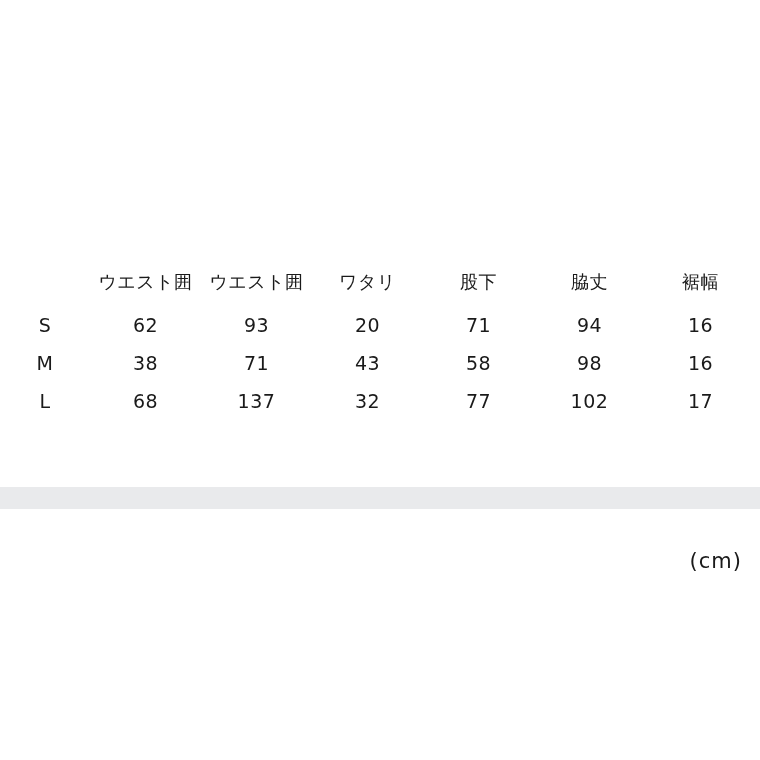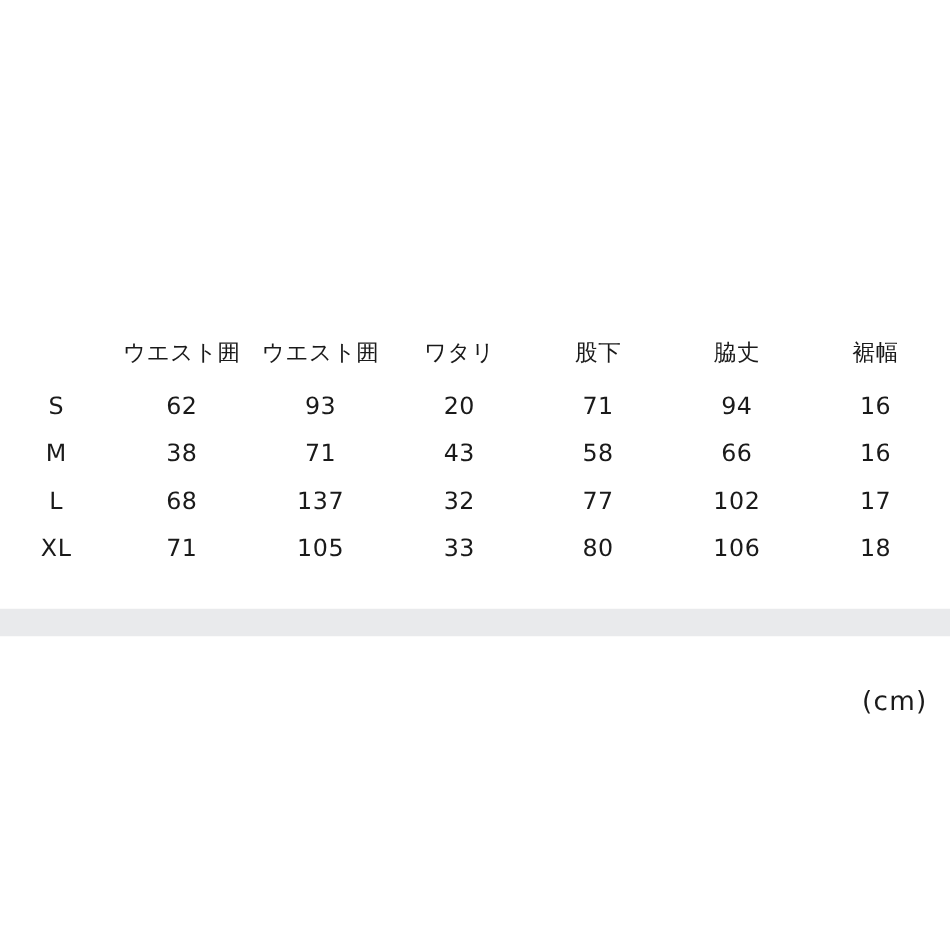--- a/index.html
+++ b/index.html
@@ -114,44 +114,34 @@
         <td>94</td>
         <td>16</td>
         <td></td>
       </tr>
       <tr>
         <td class="row-label">M</td>
         <td>38</td>
         <td>71</td>
         <td>43</td>
         <td>58</td>
-        <td>66</td>
+        <td>98</td>
         <td>16</td>
         <td></td>
       </tr>
       <tr>
         <td class="row-label">L</td>
         <td>68</td>
         <td>137</td>
         <td>32</td>
         <td>77</td>
         <td>102</td>
         <td>17</td>
         <td></td>
       </tr>
-      <tr>
-        <td class="row-label">XL</td>
-        <td>71</td>
-        <td>105</td>
-        <td>33</td>
-        <td>80</td>
-        <td>106</td>
-        <td>18</td>
-        <td></td>
-      </tr>
     </tbody>
   </table>
 
   <div class="grey-band"></div>
 
   <div class="unit-note">(cm)</div>
 
 </div>
 
 </body></html>

